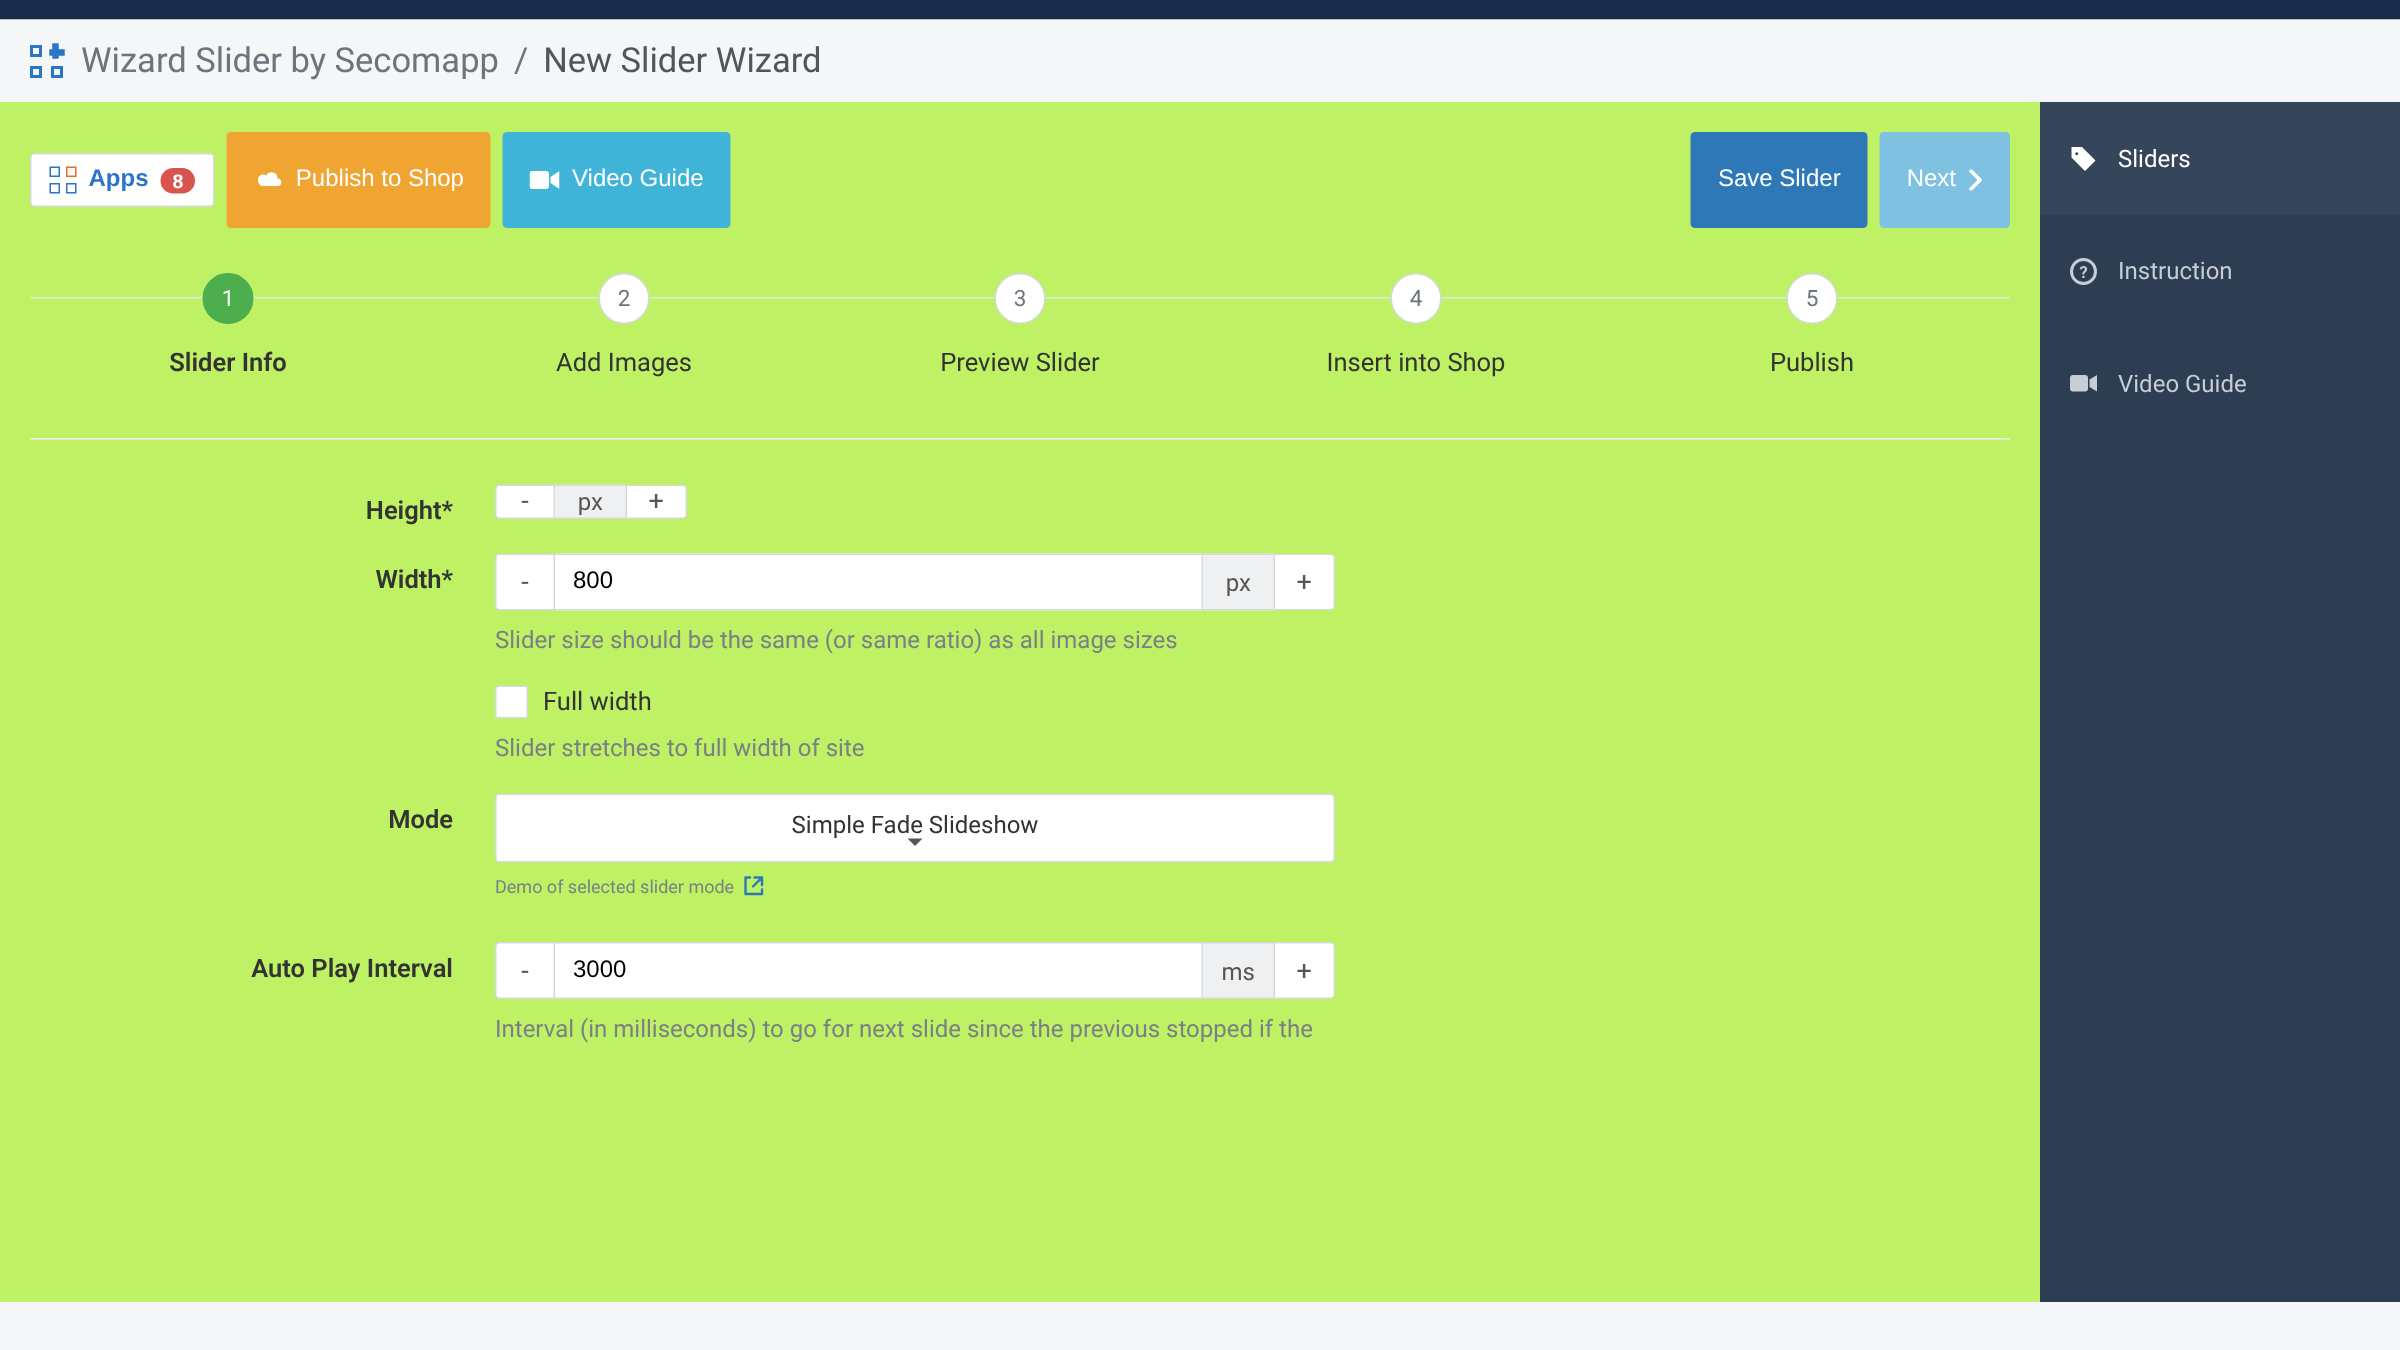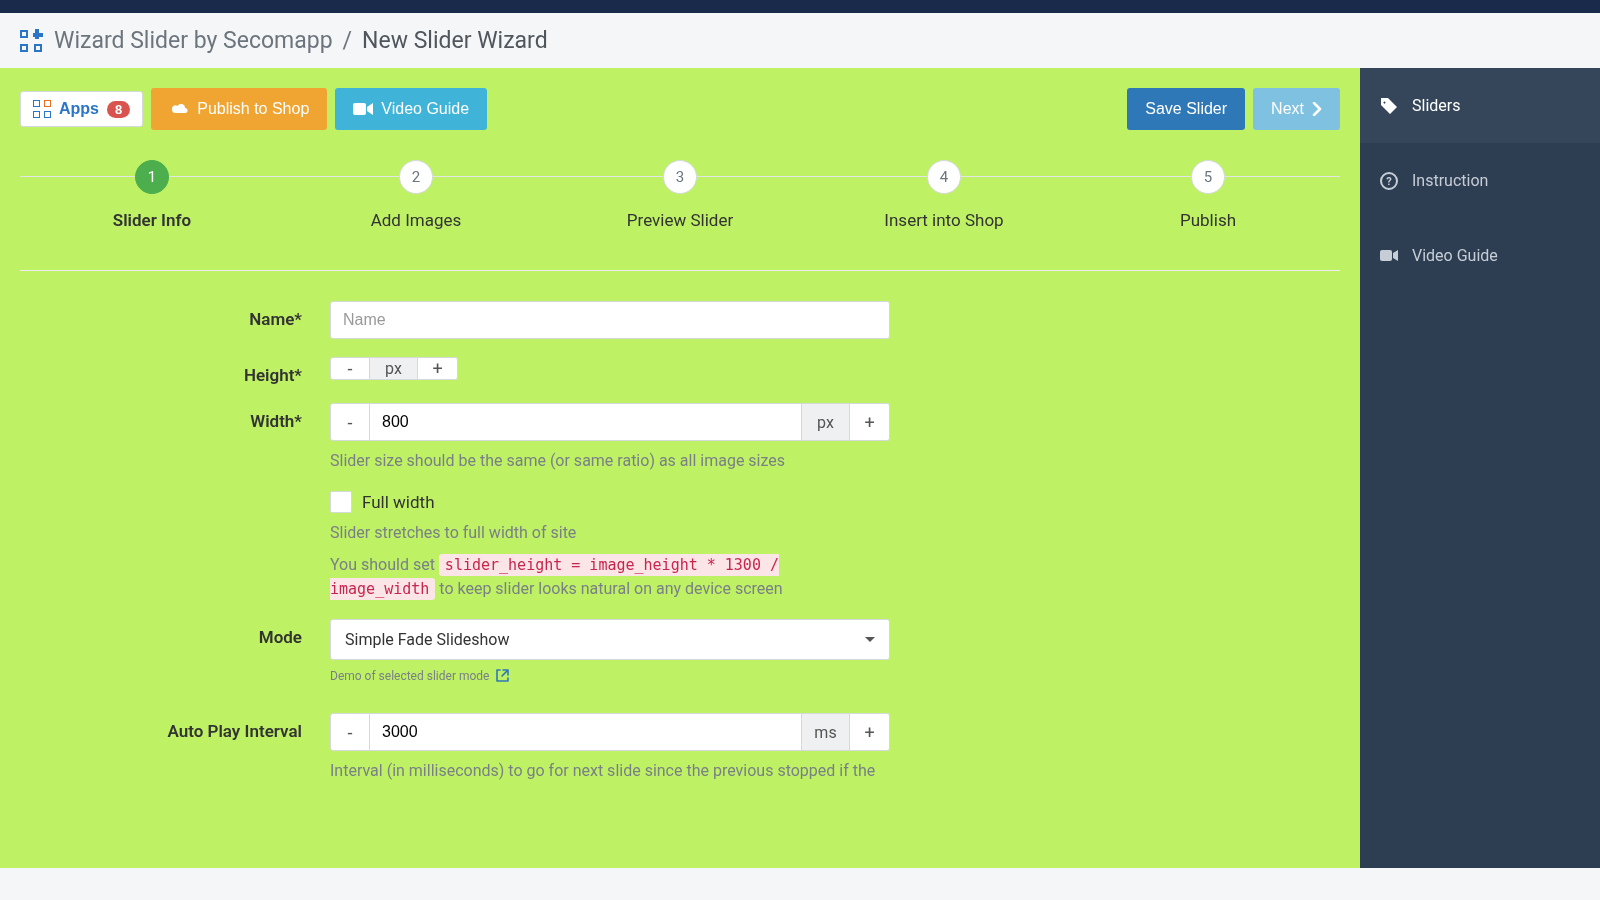--- a/index.html
+++ b/index.html
@@ -67,21 +67,21 @@
   background: #36465a;
   color: #fff;
 }
 .sidebar-item .icon-slot {
   width: 18px; display: flex; justify-content: center;
 }
 .toolbar {
   display: flex; align-items: center; gap: 8px; margin-bottom: 30px;
 }
 .btn {
-  border: none; border-radius: 3px; padding: 12px 18px; font-size: 16px; cursor: pointer;
+  border: none; border-radius: 3px; padding: 23px 18px; font-size: 16px; cursor: pointer;
   display: inline-flex; align-items: center; gap: 8px;
 }
 .btn-apps {
   background: #fff; border: 1px solid #d6d9dc; color: #2a75c8; font-weight: 600;
   padding: 8px 12px;
 }
 .btn-apps .mini-grid {
   width: 18px; height: 18px; position: relative;
 }
 .btn-apps .mini-grid span {
@@ -159,21 +159,21 @@
 .checkbox-row {
   display: flex; align-items: center; gap: 10px; margin-top: 4px;
 }
 .checkbox-box {
   width: 22px; height: 22px; border: 1px solid #d6d9dc; background: #fff; border-radius: 2px;
 }
 .checkbox-label { font-size: 17px; color: #333; }
 .select-box {
   width: 100%; border: 1px solid #d6d9dc; border-radius: 3px; padding: 10px 14px;
   display: flex; align-items: center; justify-content: space-between; background: #fff; cursor: pointer;
-  font-size: 16px; color: #333;
+  font-size: 16px; color: #333; flex-direction: column;
 }
 .caret-down {
   width: 0; height: 0; border-left: 5px solid transparent; border-right: 5px solid transparent; border-top: 5px solid #555;
 }
 .link-demo {
   color: #7a8086; font-size: 12px; margin-top: 8px; display: flex; align-items:center; gap:6px;
 }
 .ext-icon { color: #2e78b7; }
 svg { display: block; }
 </style>
@@ -254,26 +254,20 @@
         <div class="label">Insert into Shop</div>
       </div>
       <div class="step">
         <div class="circle">5</div>
         <div class="label">Publish</div>
       </div>
     </div>
 
     <div class="form-area">
 
-      <div class="form-row">
-        <div class="form-label">Name*</div>
-        <div class="form-field">
-          <input class="input-text" placeholder="Name" value="" style="">
-        </div>
-      </div>
 
       <div class="form-row">
         <div class="form-label">Height*</div>
         <div class="form-field">
           <div class="input-group">
             <div class="ig-btn">-</div>
             <div class="ig-addon">px</div>
             <div class="ig-btn">+</div>
           </div>
         </div>
@@ -287,23 +281,20 @@
             <input class="ig-input" value="800" style="">
             <div class="ig-addon">px</div>
             <div class="ig-btn">+</div>
           </div>
           <div class="help-text">Slider size should be the same (or same ratio) as all image sizes</div>
           <div class="checkbox-row" style="margin-top:18px;">
             <div class="checkbox-box"></div>
             <div class="checkbox-label">Full width</div>
           </div>
           <div class="help-text">Slider stretches to full width of site</div>
-          <div class="help-text">
-            <span>You should set </span><code>slider_height = image_height * 1300 / image_width</code><span> to keep slider looks natural on any device screen</span>
-          </div>
         </div>
       </div>
 
       <div class="form-row">
         <div class="form-label">Mode</div>
         <div class="form-field">
           <div class="select-box">
             <span>Simple Fade Slideshow</span>
             <span class="caret-down"></span>
           </div>

